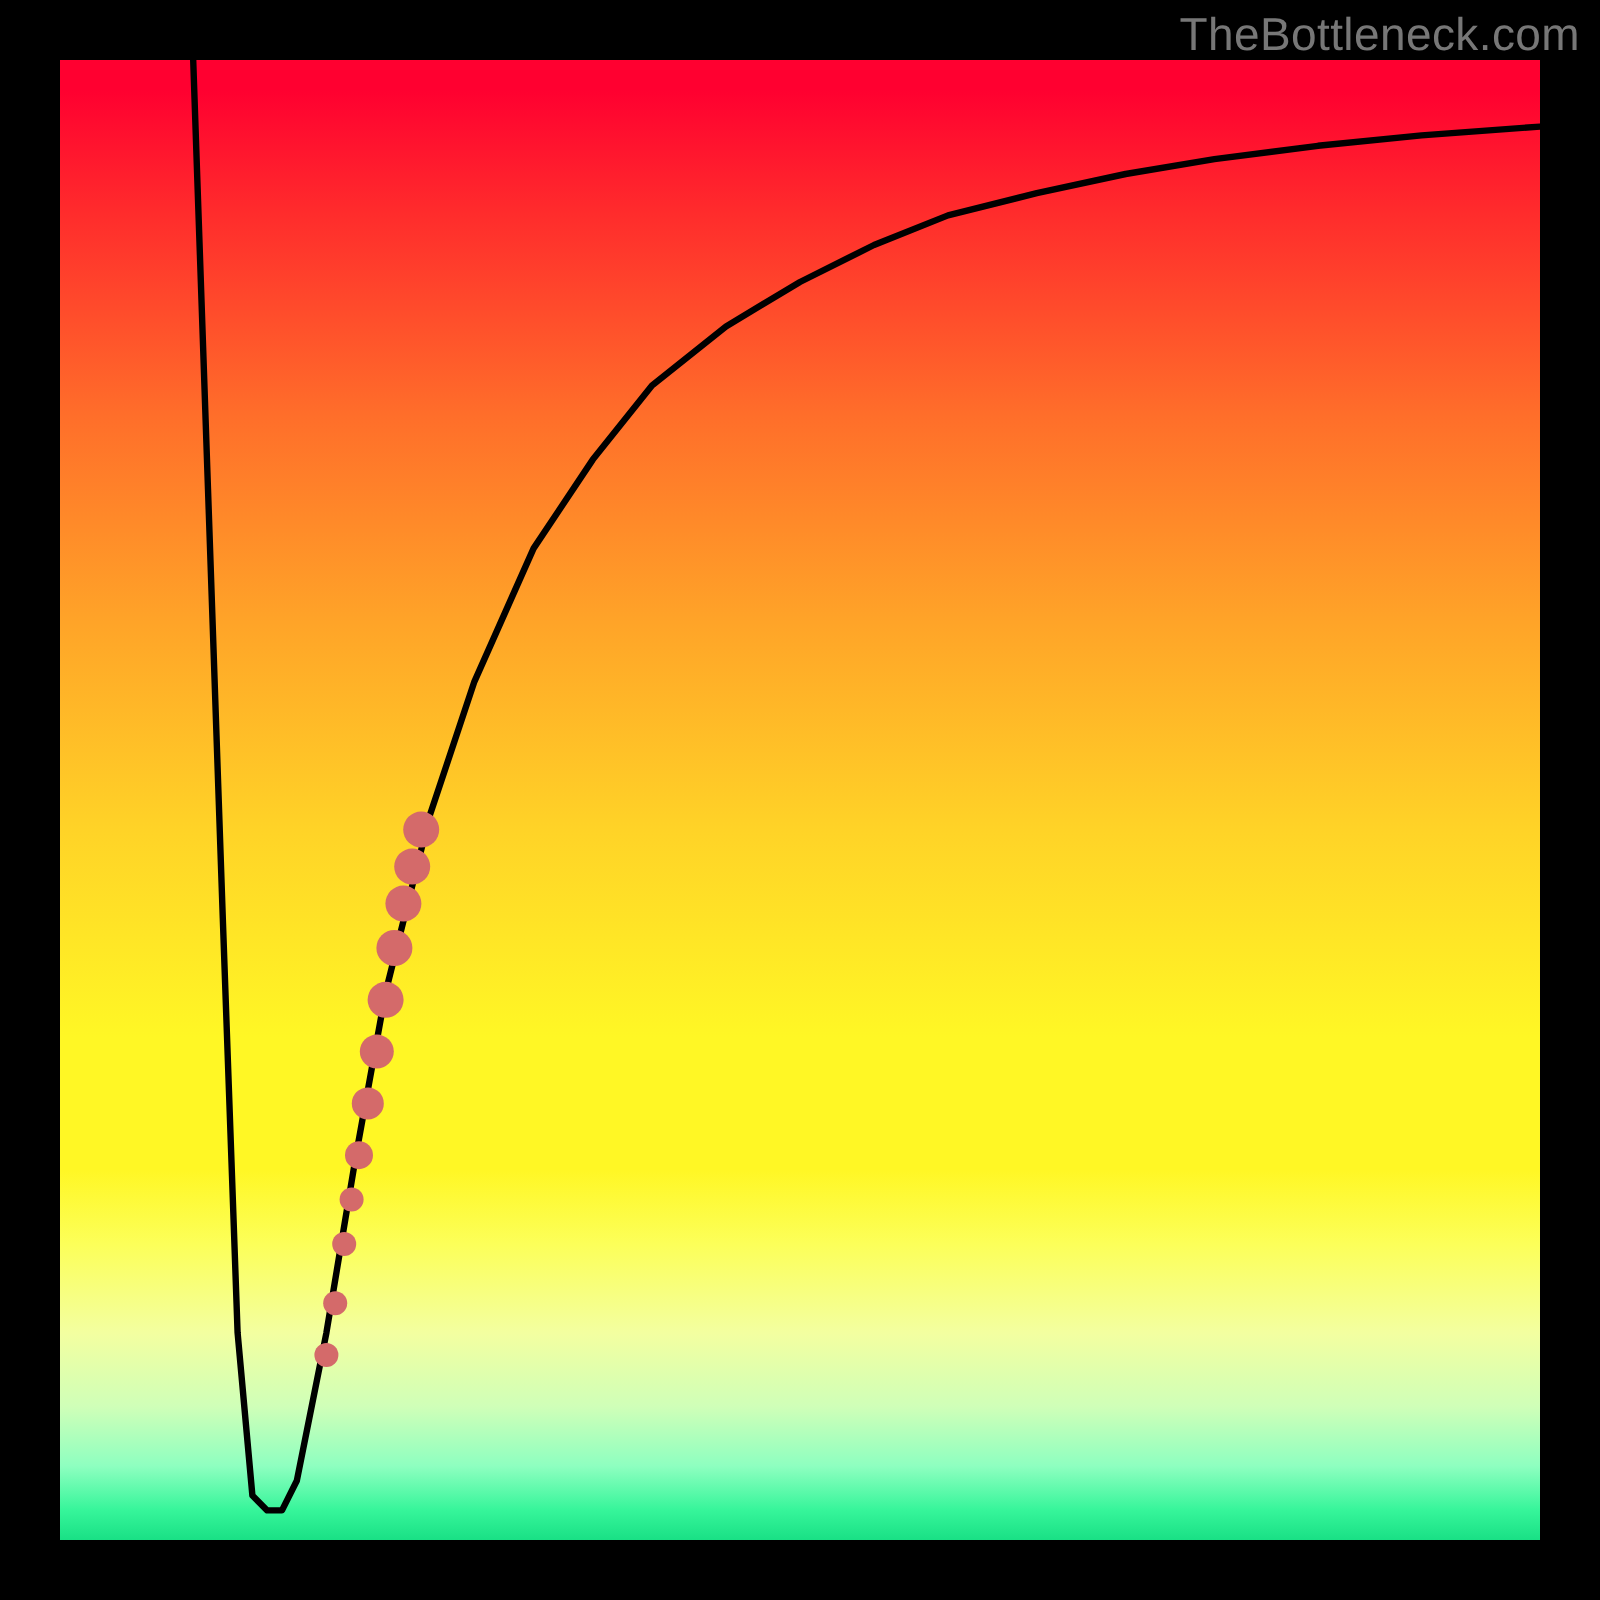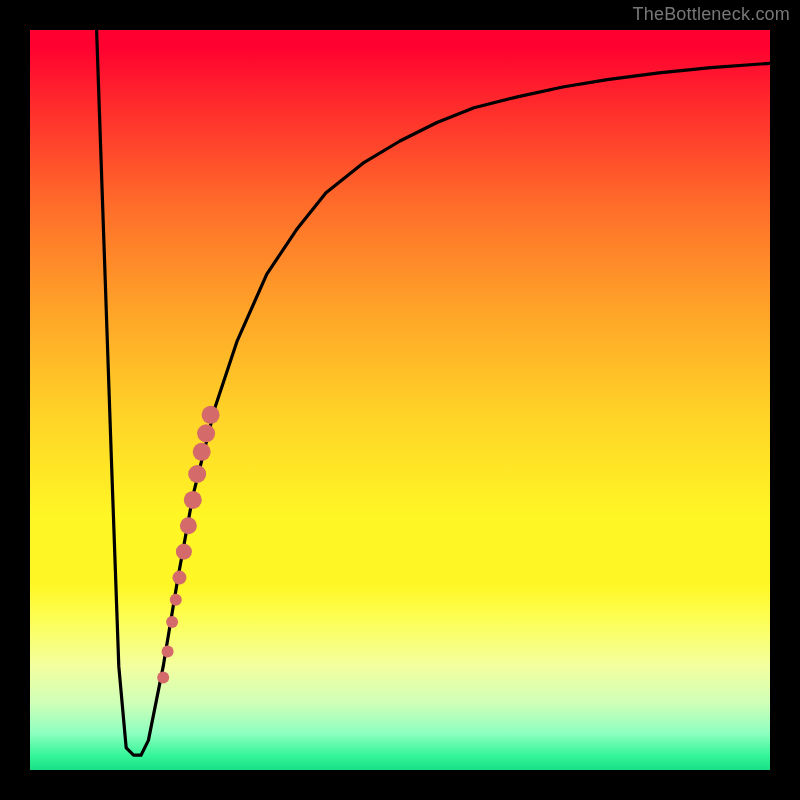--- a/index.html
+++ b/index.html
@@ -38,21 +38,21 @@
       #8effc0 95%,
       #36f59a 98%,
       #19e085 100%
     );
   }
   .watermark {
     position: absolute;
     top: 4px;
     right: 10px;
     color: #777;
-    font-size: 18px;
+    font-size: 23px;
     font-weight: 400;
     letter-spacing: 0.2px;
     user-select: none;
   }
   svg.curve {
     position: absolute;
     left: 0;
     top: 0;
     width: 740px;
     height: 740px;

